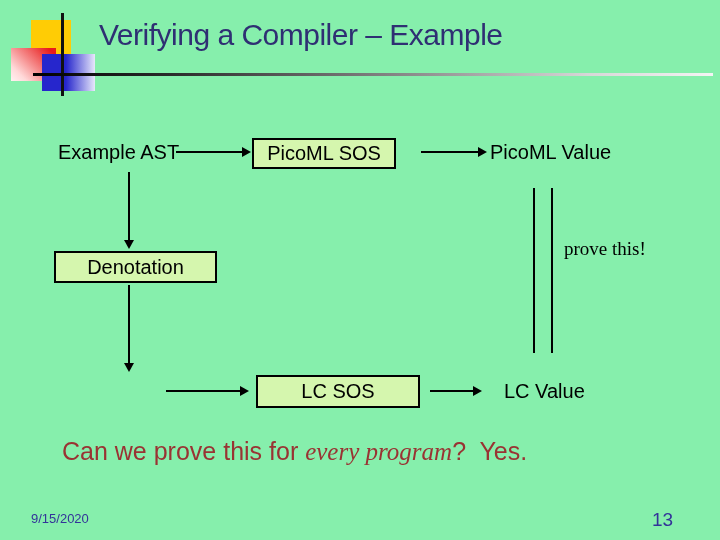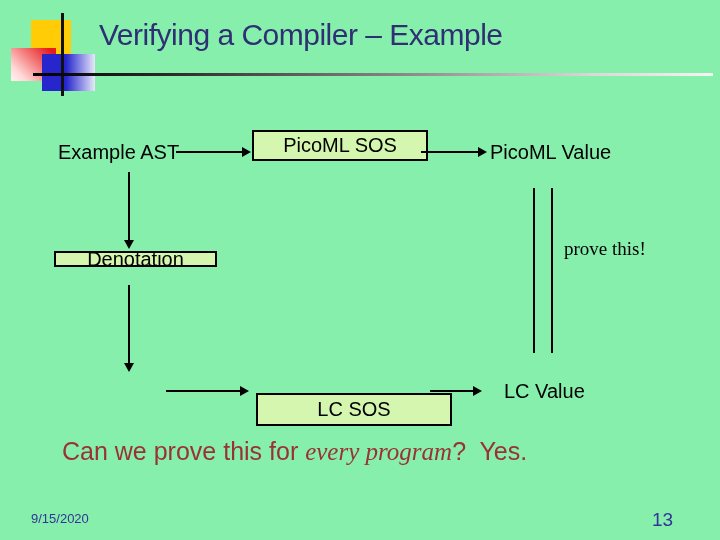--- a/index.html
+++ b/index.html
@@ -48,40 +48,40 @@
   <div class="sq-red"></div>
   <div class="sq-blue"></div>
   <div class="cross-v"></div>
   <div class="cross-h"></div>
 
   <div class="title">Verifying a Compiler – Example</div>
 
   <div class="dlabel" style="left:58px;top:141px">Example AST</div>
   <div class="hline" style="left:176px;top:151px;width:67px"></div>
   <div class="head-r" style="left:242px;top:147px"></div>
-  <div class="dbox" style="left:252px;top:130px;width:176px;height:31px">PicoML SOS</div>
+  <div class="dbox" style="left:252px;top:138px;width:144px;height:31px">PicoML SOS</div>
   <div class="hline" style="left:421px;top:151px;width:58px"></div>
   <div class="head-r" style="left:478px;top:147px"></div>
   <div class="dlabel" style="left:490px;top:141px">PicoML Value</div>
 
   <div class="vline" style="left:128px;top:172px;height:68px"></div>
   <div class="head-d" style="left:124px;top:240px"></div>
 
-  <div class="dbox" style="left:54px;top:251px;width:163px;height:16px">Denotation</div>
+  <div class="dbox" style="left:54px;top:251px;width:163px;height:32px">Denotation</div>
 
   <div class="vline" style="left:128px;top:285px;height:78px"></div>
   <div class="head-d" style="left:124px;top:363px"></div>
 
   <div class="vline" style="left:533px;top:188px;height:165px"></div>
   <div class="vline" style="left:551px;top:188px;height:165px"></div>
   <div class="prove">prove this!</div>
 
   <div class="hline" style="left:166px;top:390px;width:75px"></div>
   <div class="head-r" style="left:240px;top:386px"></div>
-  <div class="dbox" style="left:256px;top:393px;width:196px;height:33px">LC SOS</div>
+  <div class="dbox" style="left:256px;top:375px;width:164px;height:33px">LC SOS</div>
   <div class="hline" style="left:430px;top:390px;width:44px"></div>
   <div class="head-r" style="left:473px;top:386px"></div>
   <div class="dlabel" style="left:504px;top:380px">LC Value</div>
 
   <div class="conclusion"><span>Can we prove this for </span><span class="it">every program</span><span>?  Yes.</span></div>
 
   <div class="footer-date">9/15/2020</div>
   <div class="slide-number">13</div>
 
 </div>

